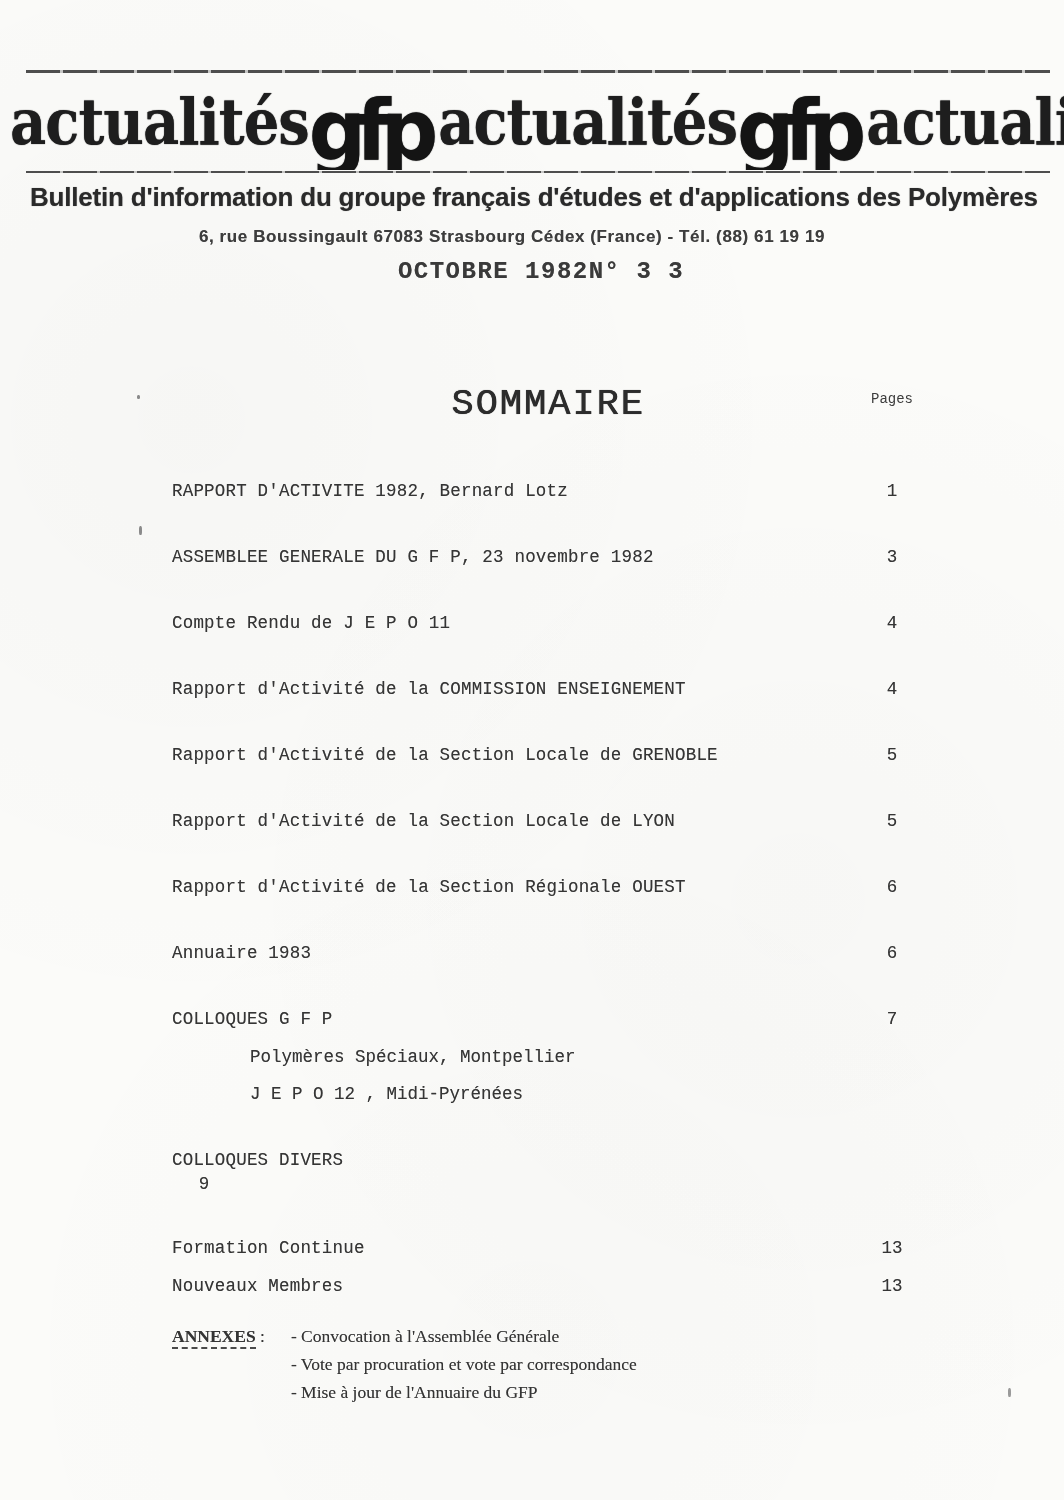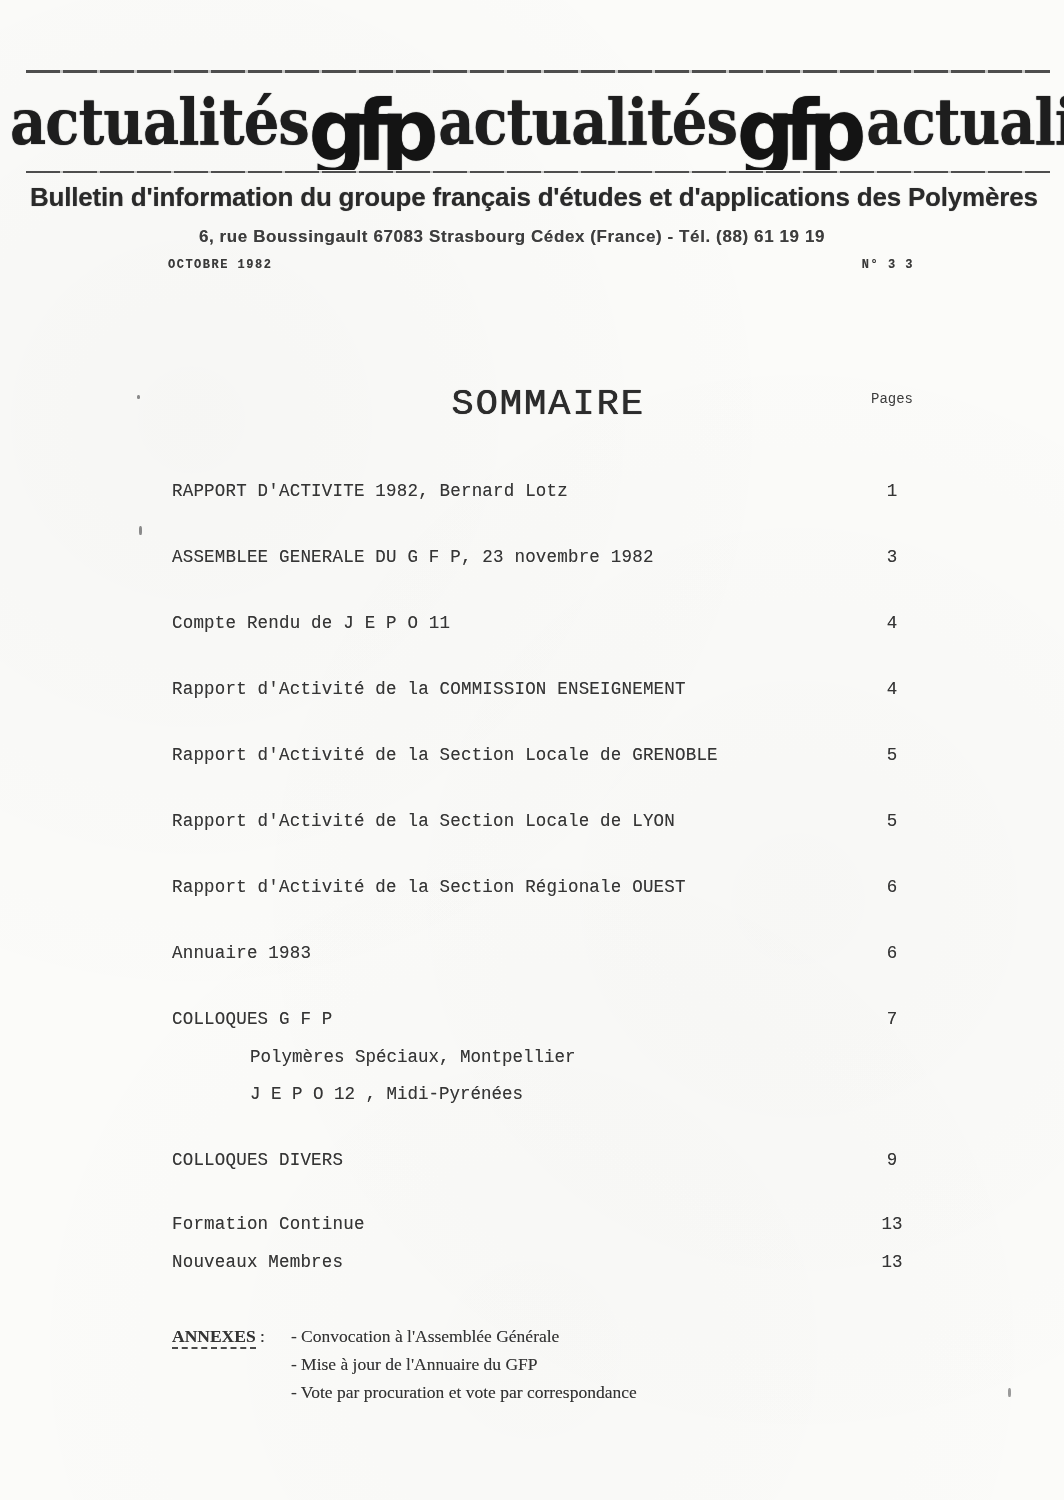--- a/index.html
+++ b/index.html
@@ -55,22 +55,22 @@
     text-shadow:0 0 1px rgba(0,0,0,0.45);
   }
   .address {
     position:absolute; top:227px; left:0; right:40px; text-align:center;
     font-family:"Liberation Sans", sans-serif; font-weight:bold;
     font-size:17px; color:#3d3d3d; letter-spacing:0.6px;
     text-shadow:0 0 0.5px rgba(0,0,0,0.4);
   }
   .issue-row {
     position:absolute; top:258px; left:168px; right:150px;
-    display:flex; justify-content:space-between;
-    font-size:12px; font-weight:bold; color:#3a3a3a; letter-spacing:1.5px;
+    display:flex; justify-content:center;
+    font-size:24px; font-weight:bold; color:#3a3a3a; letter-spacing:1.5px;
     text-shadow:0 0 0.5px rgba(0,0,0,0.4);
   }
 
   
   .toc { position:absolute; top:383px; left:172px; width:752px; }
   .toc-head { position:relative; height:34px; margin-bottom:62px; }
   .toc-title {
     position:absolute; left:0; right:0; text-align:center;
     font-size:37px; font-weight:normal; letter-spacing:2px; color:#2c2c2c;
     text-shadow:0.6px 0 #2c2c2c, 0 0 1px rgba(0,0,0,0.5);
@@ -85,21 +85,21 @@
     text-shadow:0 0 0.5px rgba(0,0,0,0.35);
   }
   .toc-label { flex:1; letter-spacing:0.2px; }
   .toc-page  { width:64px; text-align:center; flex:none; }
   .toc-sub {
     padding-left:78px; margin-bottom:13px;
     font-size:17.5px; line-height:24px; color:#353535;
     text-shadow:0 0 0.5px rgba(0,0,0,0.35);
   }
   .mb-14 { margin-bottom:14px !important; }
-  .mb-40 { margin-bottom:40px !important; }
+  .mb-40 { margin-bottom:40px !important;flex-direction:column; }
   .mb-42 { margin-bottom:42px !important; }
 
   
   .annexes {
     position:absolute; top:1322px; left:172px; right:100px;
     display:flex; gap:26px;
     font-size:17.5px; color:#343434; line-height:28px;
     text-shadow:0 0 0.5px rgba(0,0,0,0.35);
     font-family:Liberation Serif, serif;
   }
@@ -197,22 +197,22 @@
 
   </div>
 
   <div class="annexes">
     <div>
       <span class="annex-word">ANNEXES</span>
       <span>:</span>
     </div>
     <div class="annex-items">
       <div>- Convocation à l'Assemblée Générale</div>
+      <div>- Vote par procuration et vote par correspondance</div>
       <div>- Mise à jour de l'Annuaire du GFP</div>
-      <div>- Vote par procuration et vote par correspondance</div>
     </div>
   </div>
 
   <div class="speck speck-1"></div>
   <div class="speck speck-2"></div>
   <div class="speck speck-3"></div>
 
 </div>
 
 </body></html>

